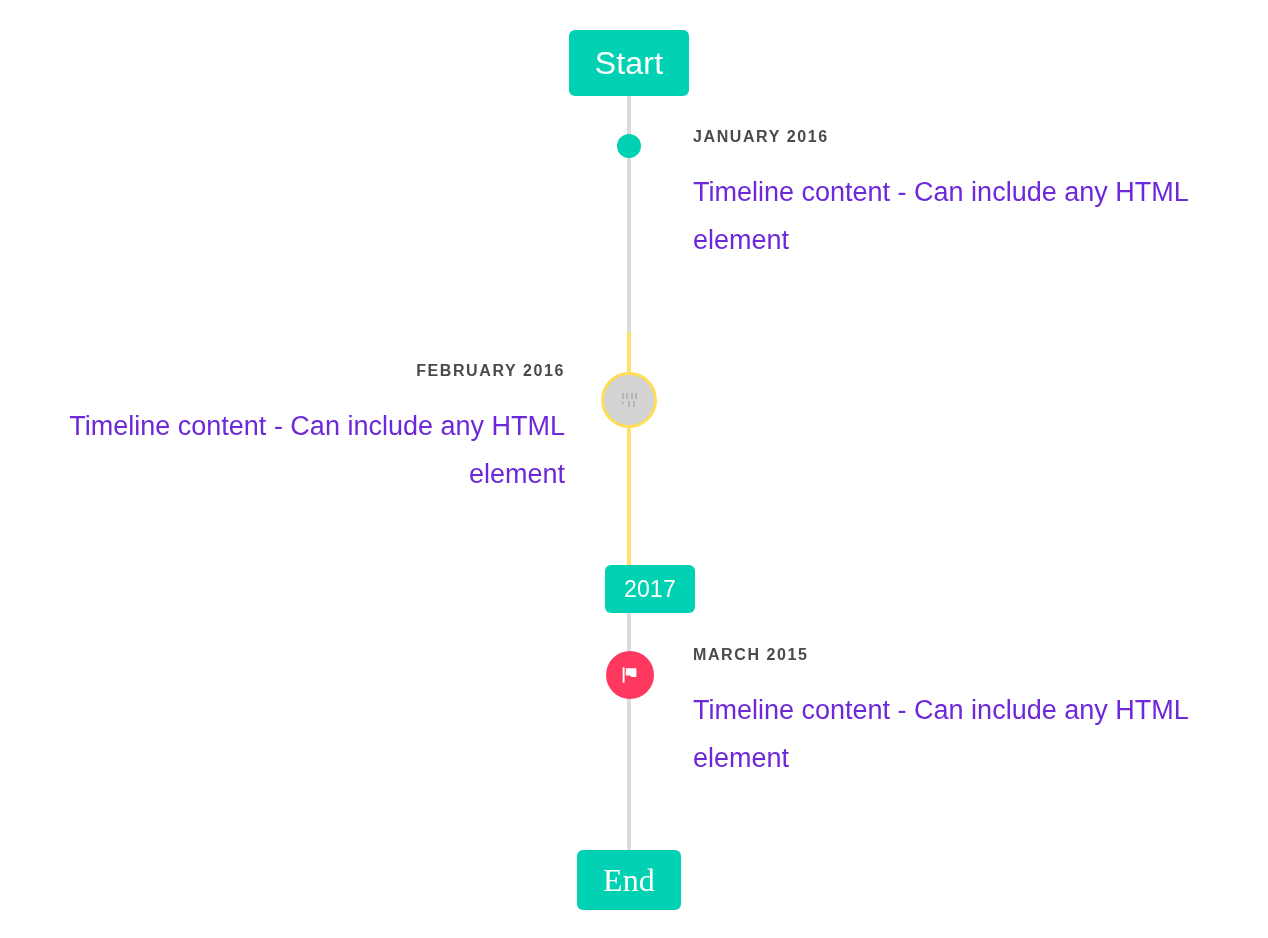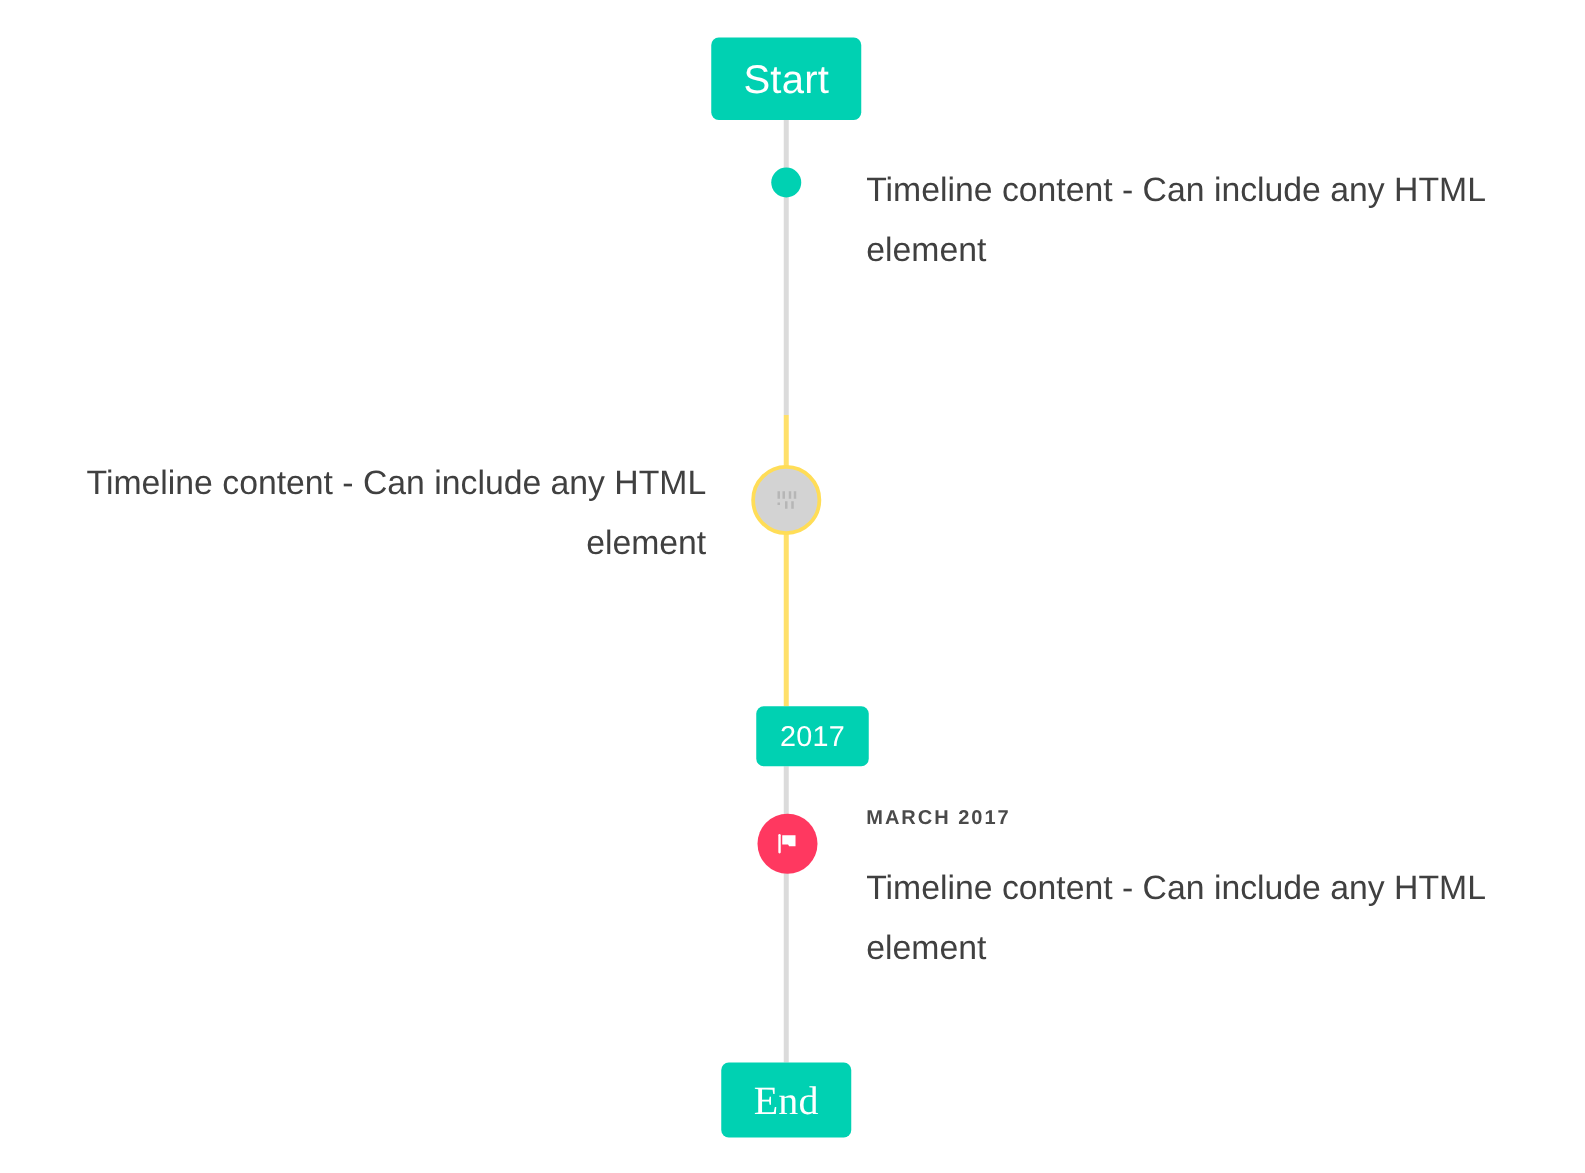--- a/index.html
+++ b/index.html
@@ -95,21 +95,21 @@
     font-size: 16px;
     font-weight: bold;
     letter-spacing: 1.6px;
     color: #4a4a4a;
     margin: 0 0 22px 0;
     line-height: 18px;
   }
   .body-text {
     font-size: 27px;
     font-weight: 400;
-    color: #404040;
+    color: #6d28d9;
     line-height: 48px;
     margin: 0;
   }
 
   
   .marker {
     position: absolute;
     z-index: 5;
     display: flex;
     align-items: center;
@@ -167,47 +167,49 @@
 <div class="timeline">
 
   <div class="axis axis-top"></div>
   <div class="axis axis-yellow"></div>
   <div class="axis axis-bottom"></div>
 
   <div class="pill pill-start">Start</div>
 
   <div class="row row-jan">
     <div class="content content-right">
+      <p class="heading">JANUARY 2016</p>
       <p class="body-text">Timeline content - Can include any HTML element</p>
     </div>
   </div>
   <div class="marker marker-dot"></div>
 
   <div class="row row-feb">
     <div class="content content-left">
+      <p class="heading">FEBRUARY 2016</p>
       <p class="body-text">Timeline content - Can include any HTML element</p>
     </div>
   </div>
   <div class="marker marker-image">
     <span class="broken-img">
       <i></i>
         <i></i>
         <i></i>
         <i></i>
         <i></i>
         <i></i>
         <i></i>
     </span>
   </div>
 
   <div class="pill pill-mid">2017</div>
 
   <div class="row row-mar">
     <div class="content content-right">
-      <p class="heading">MARCH 2017</p>
+      <p class="heading">MARCH 2015</p>
       <p class="body-text">Timeline content - Can include any HTML element</p>
     </div>
   </div>
   <div class="marker marker-flag">
     <svg width="22" height="22" viewBox="0 0 24 24" aria-hidden="true">
       <rect x="4" y="3.5" width="2.1" height="17" rx="1" fill="#ffffff"></rect>
       <path d="M7.4 4.6 h11.6 v9.6 h-5.6 l-0.9 -1.6 h-5.1 z" fill="#ffffff"></path>
     </svg>
   </div>
 

